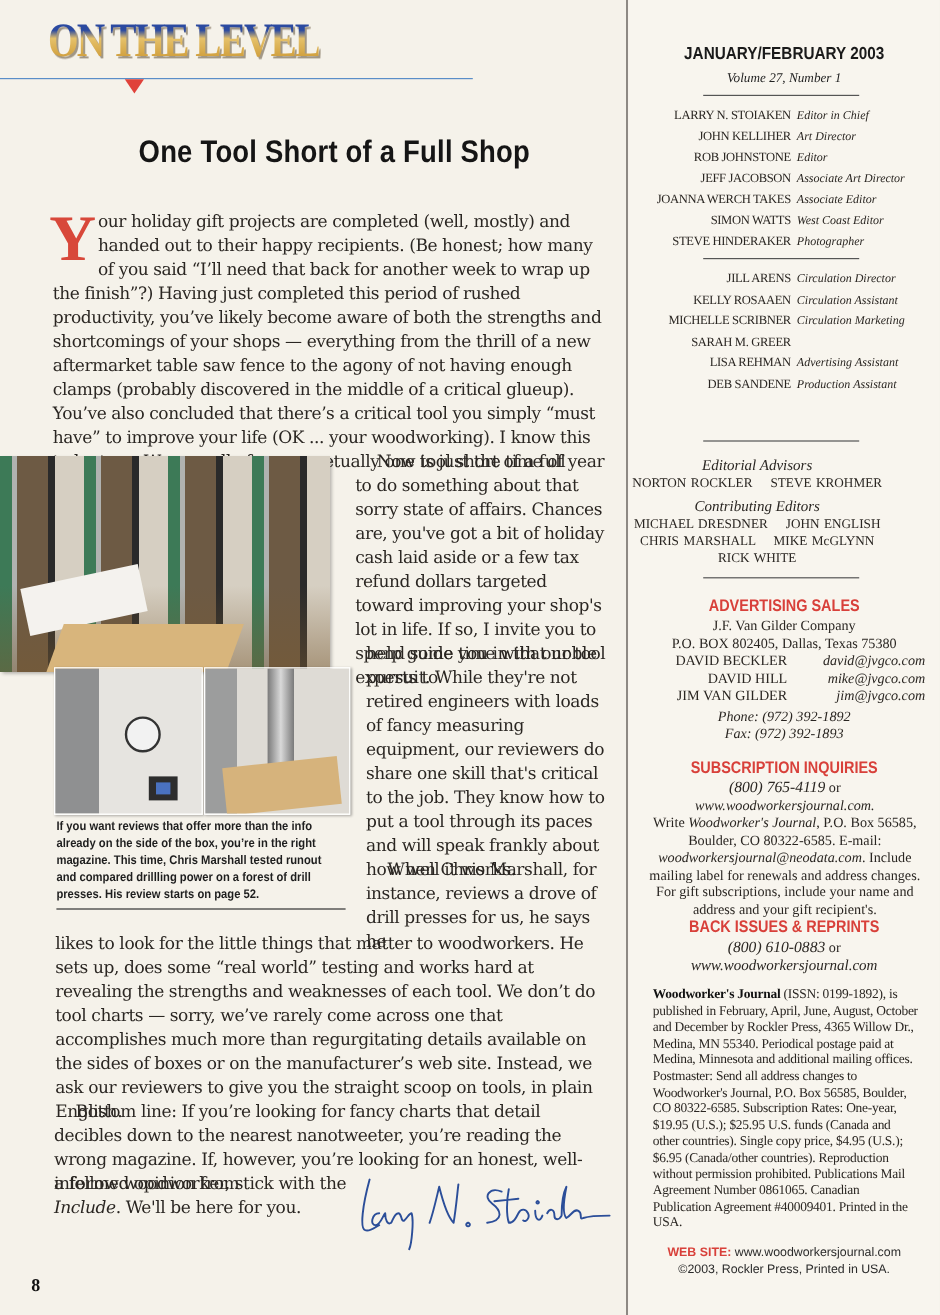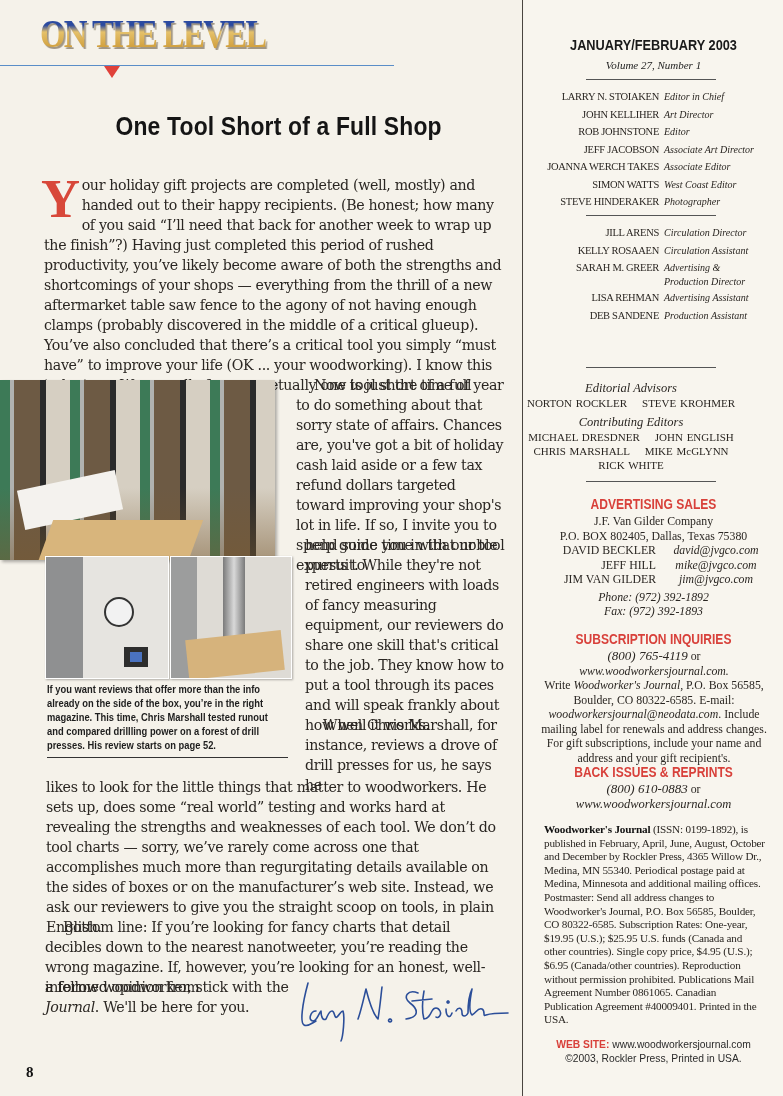--- a/index.html
+++ b/index.html
@@ -90,21 +90,21 @@
 
   .advisors { position: absolute; left: 524px; width: 214px; text-align: center; font-family: "Liberation Serif", serif; color: #2a2622; }
   .adv-head { font-style: italic; font-size: 12.5px; line-height: 15px; }
   .adv-names { font-size: 11px; line-height: 14px; word-spacing: 1px; }
 
   .sec-head { position: absolute; left: 524px; width: 259px; text-align: center; font-family: "Liberation Sans", sans-serif; font-weight: bold; color: #d8403a; font-size: 14px; transform: scaleX(0.86); }
   .sec-text { position: absolute; left: 524px; width: 259px; text-align: center; font-family: "Liberation Serif", serif; font-size: 11.8px; line-height: 14.5px; color: #2a2622; }
   .it { font-style: italic; }
   .email-row { display: flex; justify-content: center; }
   .email-row .n { width: 120px; text-align: right; padding-right: 5px; }
-  .email-row .e { width: 110px; text-align: center; font-style: italic; }
+  .email-row .e { width: 110px; text-align: right; font-style: italic; }
 
   .pub-block { position: absolute; left: 544px; top: 823px; width: 222px; font-family: "Liberation Serif", serif; font-size: 11.2px; line-height: 13.6px; color: #2a2622; letter-spacing: -0.2px; }
   .pub-block b { color: #111; }
 
   .web-line { position: absolute; left: 524px; width: 259px; text-align: center; font-family: "Liberation Sans", sans-serif; font-size: 10.3px; color: #2a2a2a; }
   .web-label { color: #d8403a; font-weight: bold; }
 </style>
 </head>
 <body>
 
@@ -137,21 +137,21 @@
 <div class="col-right body-text indent">Now is just the time of year to do something about that sorry state of affairs. Chances are, you've got a bit of holiday cash laid aside or a few tax refund dollars targeted toward improving your shop's lot in life. If so, I invite you to spend some time with our tool experts to</div>
 <div class="col-right-narrow body-text" style="top:535px;">help guide you in that noble pursuit. While they're not retired engineers with loads of fancy measuring equipment, our reviewers do share one skill that's critical to the job. They know how to put a tool through its paces and will speak frankly about how well it works.</div>
 <div class="col-right-narrow body-text indent" style="top:715px;">When Chris Marshall, for instance, reviews a drove of drill presses for us, he says he</div>
 
 <div class="caption">If you want reviews that offer more than the info already on the side of the box, you’re in the right magazine. This time, Chris Marshall tested runout and compared drillling power on a forest of drill presses. His review starts on page 52.</div>
 <div class="caption-rule"></div>
 
 <div class="para-bottom body-text">likes to look for the little things that matter to woodworkers. He sets up, does some “real world” testing and works hard at revealing the strengths and weaknesses of each tool. We don’t do tool charts — sorry, we’ve rarely come across one that accomplishes much more than regurgitating details available on the sides of boxes or on the manufacturer’s web site. Instead, we ask our reviewers to give you the straight scoop on tools, in plain English.</div>
 <div class="para-last body-text indent" style="width:462px;">Bottom line: If you’re looking for fancy charts that detail decibles down to the nearest nanotweeter, you’re reading the wrong magazine. If, however, you’re looking for an honest, well-informed opinion from</div>
 <div class="signoff-line body-text">a fellow woodworker, stick with the</div>
-<div class="signoff-line2 body-text"><i>Journal</i><span>. We'll be here for you.</span></div>
+<div class="signoff-line2 body-text"><i>Include</i><span>. We'll be here for you.</span></div>
 
 <svg class="signature" viewBox="0 0 212 70" aria-label="">
   <path d="M10 8 C 4 30, 2 48, 6 50 C 10 52, 14 48, 18 46 M18 36 c-6 0 -8 10 -3 10 c4 0 6 -8 8 -10 c0 6 2 10 5 8 c2 -4 3 -8 6 -8 c3 0 2 8 5 6 c3 -3 4 -6 6 -6 c2 6 0 26 -2 30 M60 44 c3 -8 6 -22 8 -30 c4 16 8 26 12 30 c2 -12 3 -24 4 -32 M92 44 a1.5 1.5 0 1 0 0.1 0 M120 18 c-10 -4 -16 4 -8 10 c8 6 10 14 -4 16 M114 26 l20 -2 M126 16 c-2 10 -2 22 0 28 c4 0 6 -4 8 -8 c2 -4 6 -4 8 0 c2 4 -2 8 -4 6 M148 34 c0 8 4 10 6 4 M150 26 a1 1 0 1 0 0.1 0 M158 36 c2 -4 6 -4 6 2 c0 4 4 4 6 0 c0 -10 2 -20 4 -24 c-2 10 -4 22 0 26 c4 -2 6 -8 10 -6 c4 2 0 8 4 6 c6 -2 14 -2 22 -2" fill="none" stroke="#2b4e99" stroke-width="1.6" stroke-linecap="round" stroke-linejoin="round"></path>
   <title>Larry N. Stoiaken</title>
 </svg>
 
 <div class="page-number">8</div>
 
 <div class="mast issue-date">JANUARY/FEBRUARY 2003</div>
 <div class="mast issue-vol">Volume 27, Number 1</div>
@@ -192,22 +192,25 @@
 <div class="staff" style="top:224px;">
   <div class="staff-row">
       <span class="staff-name">JILL ARENS</span>
       <span class="staff-role">Circulation Director</span>
     </div>
   <div class="staff-row">
       <span class="staff-name">KELLY ROSAAEN</span>
       <span class="staff-role">Circulation Assistant</span>
     </div>
   <div class="staff-row">
+      <span class="staff-name">MICHELLE SCRIBNER</span>
+      <span class="staff-role">Circulation Marketing</span>
+    </div>
+  <div class="staff-row">
       <span class="staff-name">SARAH M. GREER</span>
-      <span class="staff-role"><span>Advertising &amp;</span><br><span>Production Director</span></span>
     </div>
   <div class="staff-row">
       <span class="staff-name">LISA REHMAN</span>
       <span class="staff-role">Advertising Assistant</span>
     </div>
   <div class="staff-row">
       <span class="staff-name">DEB SANDENE</span>
       <span class="staff-role">Production Assistant</span>
     </div>
 </div>
@@ -227,21 +230,21 @@
 
 <div class="sec-head" style="top:496px;">ADVERTISING SALES</div>
 <div class="sec-text" style="top:514px;">
   <div>J.F. Van Gilder Company</div>
   <div>P.O. BOX 802405, Dallas, Texas 75380</div>
   <div class="email-row">
       <span class="n">DAVID BECKLER</span>
       <span class="e">david@jvgco.com</span>
     </div>
   <div class="email-row">
-      <span class="n">JEFF HILL</span>
+      <span class="n">DAVID HILL</span>
       <span class="e">mike@jvgco.com</span>
     </div>
   <div class="email-row">
       <span class="n">JIM VAN GILDER</span>
       <span class="e">jim@jvgco.com</span>
     </div>
   <div class="it" style="margin-top:3px;">Phone: (972) 392-1892</div>
   <div class="it">Fax: (972) 392-1893</div>
 </div>
 

